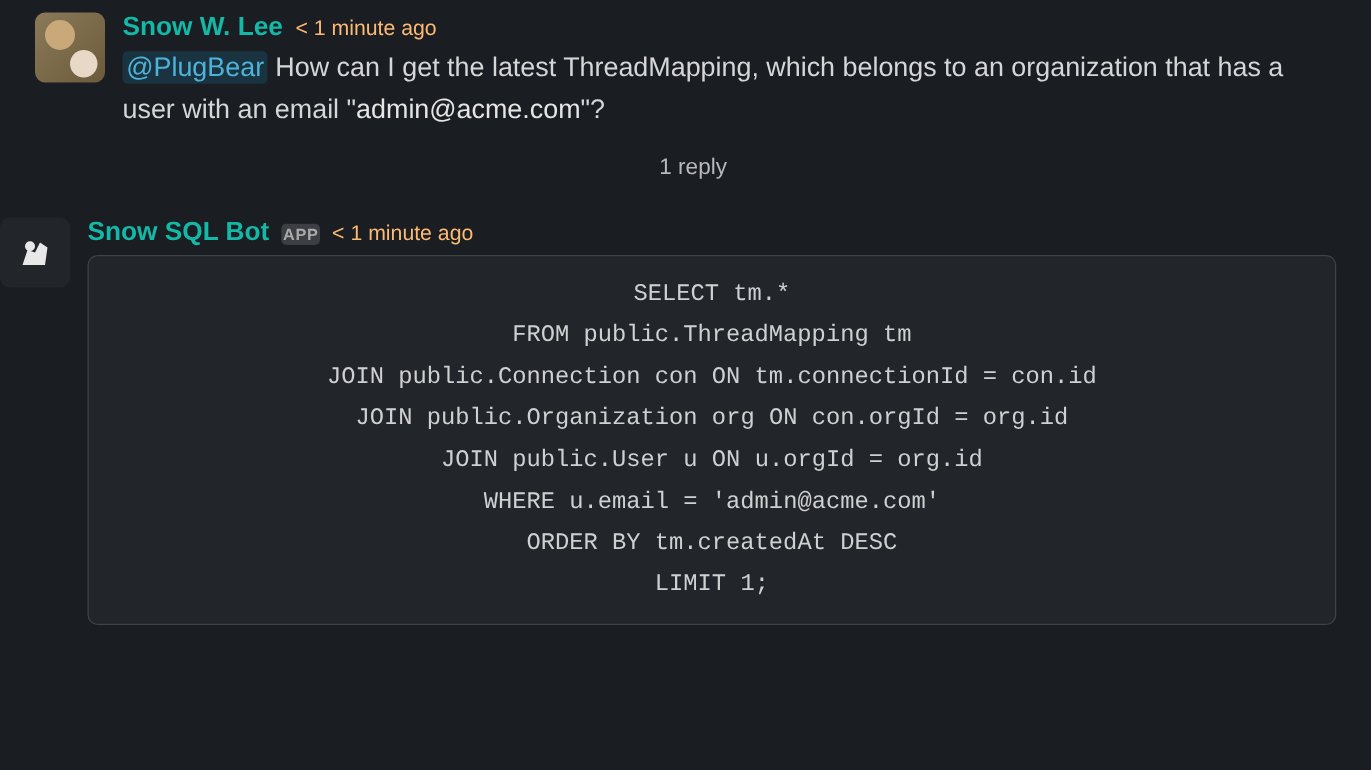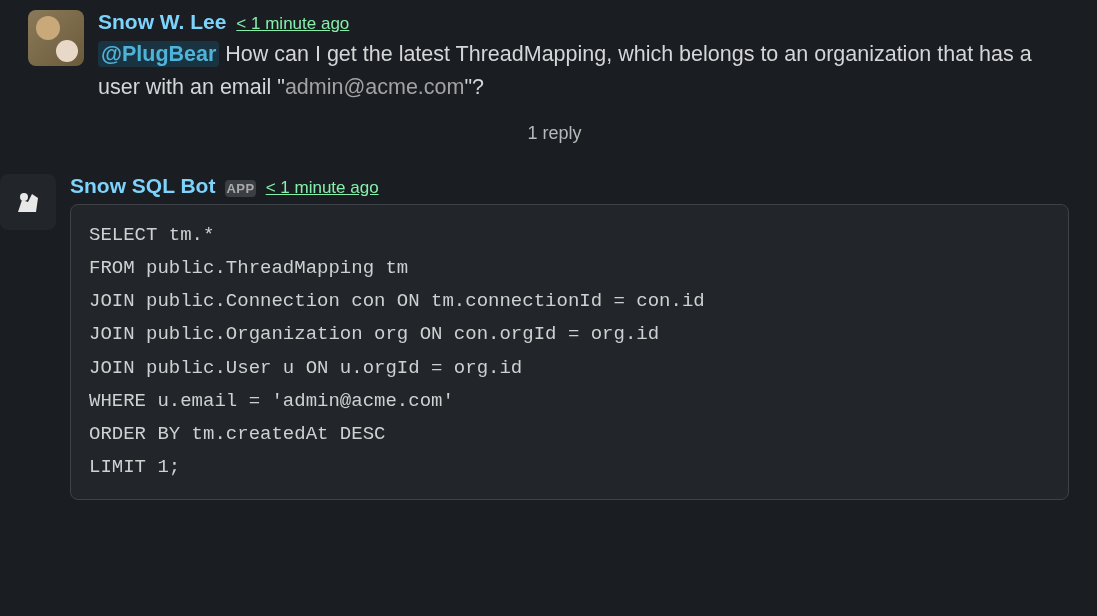--- a/index.html
+++ b/index.html
@@ -54,49 +54,47 @@
   .msg-body { flex: 1; min-width: 0; }
   .msg-header {
     display: flex;
     align-items: baseline;
     gap: 10px;
     margin-bottom: 4px;
   }
   .author {
     font-weight: 800;
     font-size: 21px;
-    color: #7dd3fc;
+    color: #14b8a6;
   }
   .app-badge {
     font-size: 13px;
     font-weight: 700;
     color: #aaa;
     background: #3b3e42;
     padding: 1px 1px;
     border-radius: 4px;
     letter-spacing: 0.5px;
   }
   .timestamp {
     font-size: 17px;
-    color: #86efac;
-    text-decoration: underline;
+    color: #fdba74;
   }
   .msg-text {
     font-size: 21.5px;
     line-height: 1.55;
     color: #d5d6d7;
   }
   .mention {
     color: #4fb3d9;
     background: rgba(29,155,209,0.18);
     padding: 1px 3px;
     border-radius: 4px;
-    font-weight: bold;
   }
-  .link { color: #a3a3a3; }
+  .link { color: #e5e5e5; }
   .reply-count {
     font-size: 18px;
     color: #b8b9ba;
     padding: 12px 0 14px 6px;
     margin: 0 0 0 0;
   }
   .reply-divider {
     display: flex;
     align-items: center;
     padding: 0 0 6px 6px;
@@ -114,21 +112,21 @@
     border-radius: 8px;
     padding: 14px 18px;
     font-family: "SFMono-Regular", Consolas, "Liberation Mono", Menlo, monospace;
     font-size: 19px;
     line-height: 1.75;
     color: #cfd0d1;
     white-space: pre;
     overflow-x: auto;
     margin-top: 6px;
   }
-  .thread-indent { padding-left: 0; }
+  .thread-indent { padding-left: 0; text-align: center; }
 </style>
 </head>
 <body>
 
 <div class="message">
   <div class="avatar user-avatar"></div>
   <div class="msg-body">
     <div class="msg-header">
       <span class="author">Snow W. Lee</span>
       <span class="timestamp">&lt; 1 minute ago</span>

